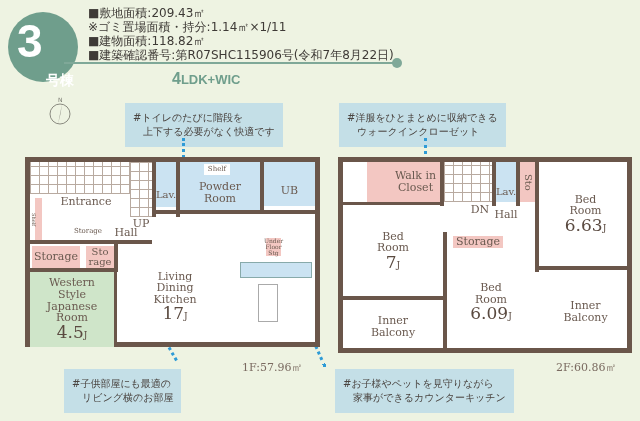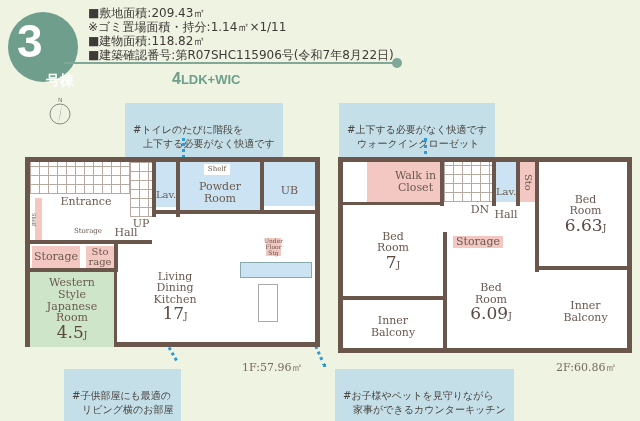--- a/index.html
+++ b/index.html
@@ -14,21 +14,21 @@
   .info-line { left: 88px; font-size: 12px; color: #3e3a36; white-space: nowrap; letter-spacing: 0; }
   .info-rule { left: 64px; top: 62px; width: 330px; height: 2px; background: #7fa898; }
   .info-dot { left: 392px; top: 58px; width: 10px; height: 10px; border-radius: 50%; background: #7fa898; }
   .layout-type { left: 172px; top: 70px; font-size: 16px; font-weight: bold; color: #6f9e8c; font-family: "Liberation Sans", sans-serif; }
   .layout-type small { font-size: 13px; }
 
   
   .compass { left: 47px; top: 96px; width: 26px; height: 30px; }
 
   
-  .callout { background: #c4dfe7; color: #4a4440; font-size: 10px; line-height: 14px; padding: 20px 8px; white-space: pre; }
+  .callout { background: #c4dfe7; color: #4a4440; font-size: 10px; line-height: 14px; padding: 8px 8px; white-space: pre; }
   .dots { border-left: 3px dotted #2e9bd6; }
 
   
   .plan { background: #fff; border: 5px solid #6a564a; }
   .wall { background: #6a564a; }
   .room { position: absolute; display: flex; align-items: center; justify-content: center; flex-direction: column; text-align: center; font-family: "DejaVu Serif", serif; color: #6a5a50; line-height: 1.05; }
   .pink { background: #f3c7c2; }
   .blue { background: #cbe3f2; }
   .green { background: #cfe5c9; }
   .rl { font-size: 10px; }
@@ -58,21 +58,21 @@
   <svg width="26" height="30" viewBox="0 0 26 30">
     <text x="11" y="6" font-size="6" fill="#7a7a70" font-family="DejaVu Sans, sans-serif">N</text>
     <circle cx="13" cy="18" r="10" fill="none" stroke="#8a8a80" stroke-width="1"></circle>
     <path d="M15 8 L11 28 L13.5 18 Z" fill="#8a8a80"></path>
   </svg>
 </div>
 
 <div class="abs callout" style="left:125px;top:103px;">#トイレのたびに階段を
 　上下する必要がなく快適です</div>
 <div class="abs dots" style="left:182px;top:138px;height:26px;"></div>
-<div class="abs callout" style="left:339px;top:103px;">#上下する必要がなく快適です
+<div class="abs callout" style="left:339px;top:103px;">#洋服をひとまとめに収納できる
 　ウォークインクローゼット</div>
 <div class="abs dots" style="left:424px;top:138px;height:22px;"></div>
 <div class="abs callout" style="left:64px;top:369px;">#子供部屋にも最適の
 　リビング横のお部屋</div>
 <div class="abs dots" style="left:143px;top:305px;height:64px;transform:rotate(-30deg);transform-origin:top;"></div>
 <div class="abs callout" style="left:335px;top:369px;">#お子様やペットを見守りながら
 　家事ができるカウンターキッチン</div>
 <div class="abs dots" style="left:287px;top:285px;height:90px;transform:rotate(-24deg);transform-origin:top;"></div>
 
 <div class="abs plan" style="left:25px;top:157px;width:295px;height:190px;">

